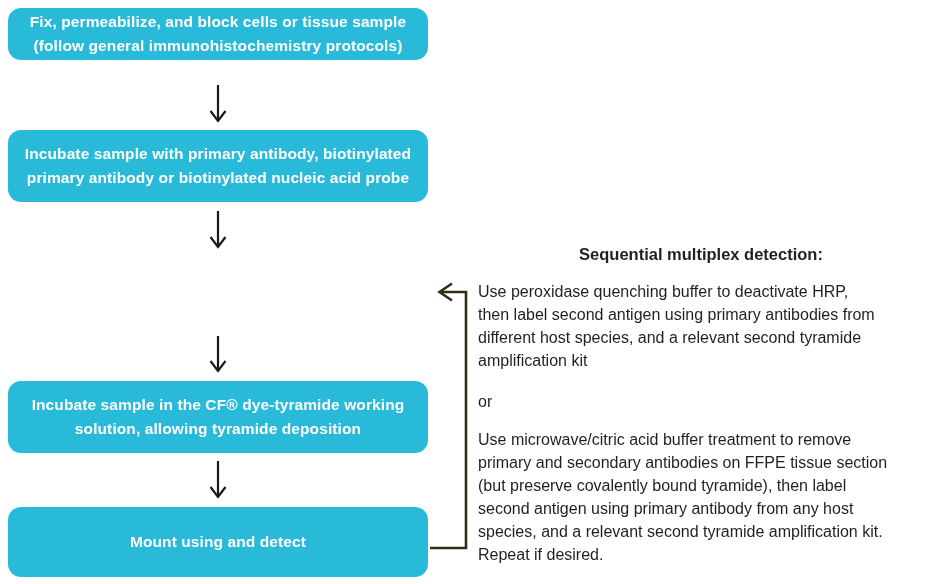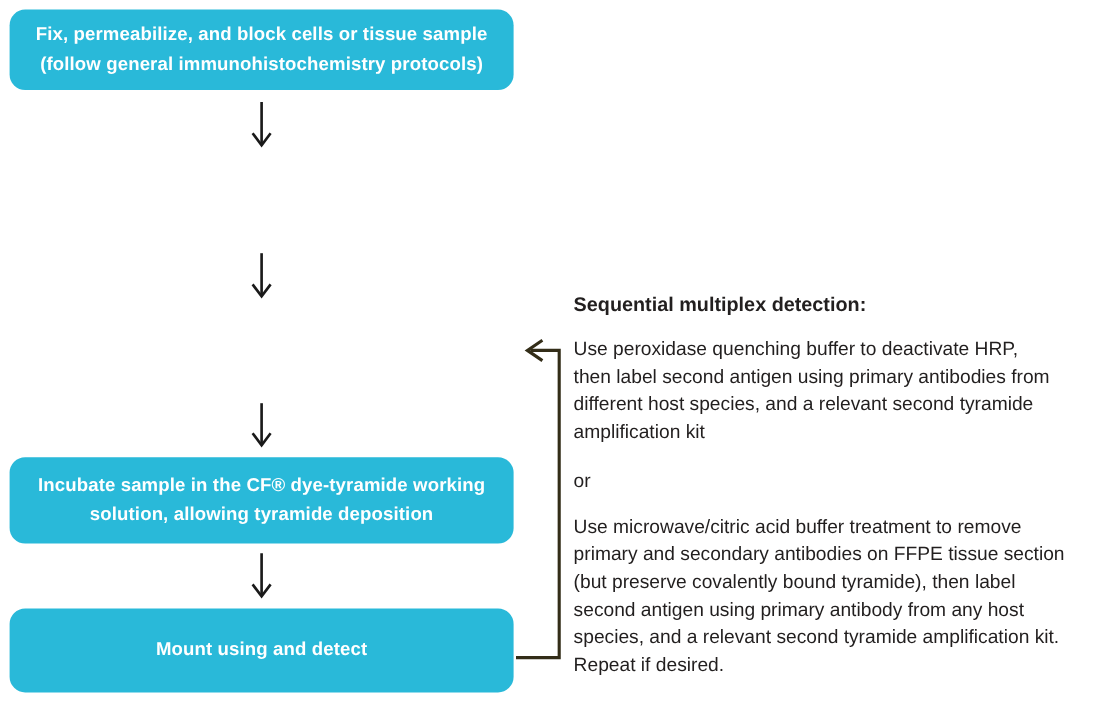--- a/index.html
+++ b/index.html
@@ -34,31 +34,31 @@
     text-align:center;
   }
   .step-box .step-label{
     color:var(--box-text);
     font-size:15.5px;
     font-weight:700;
     line-height:1.55;
     white-space:pre;
     letter-spacing:.1px;
   }
-  .box-1{top:8px;height:67px;}
+  .box-1{top:8px;height:52px;}
   .box-2{top:130px;height:72px;}
   .box-3{top:257px;height:68px;}
   .box-4{top:381px;height:72px;}
   .box-5{top:507px;height:70px;}
   .side{
     position:absolute;left:478px;top:244px;width:446px;
     color:var(--body-text);
   }
   .side-title{
-    font-size:16.5px;font-weight:700;line-height:1.3;
+    font-size:16.5px;font-weight:700;line-height:1.3;text-align:center;
   }
   .side-para{
     position:absolute;left:0;
     font-size:16px;line-height:23px;
     white-space:pre;
   }
   .para-1{top:36px;}
   .side-or{top:146px;}
   .para-2{top:184px;}
 </style>
@@ -90,20 +90,24 @@
       <path class="loop-arrow" d="M430 548 L466 548 L466 292 L442 292"></path>
       <path class="loop-arrow" d="M452 283.5 L439.5 292 L452 300.5"></path>
     </g>
   </svg>
 
   <div class="step-box box-1">
     <span class="step-label">Fix, permeabilize, and block cells or tissue sample
 (follow general immunohistochemistry protocols)</span>
   </div>
 
+  <div class="step-box box-2">
+    <span class="step-label">Incubate sample with primary antibody, biotinylated
+primary antibody or biotinylated nucleic acid probe</span>
+  </div>
 
 
   <div class="step-box box-4">
     <span class="step-label">Incubate sample in the CF® dye-tyramide working
 solution, allowing tyramide deposition</span>
   </div>
 
   <div class="step-box box-5">
     <span class="step-label">Mount using and detect</span>
   </div>

